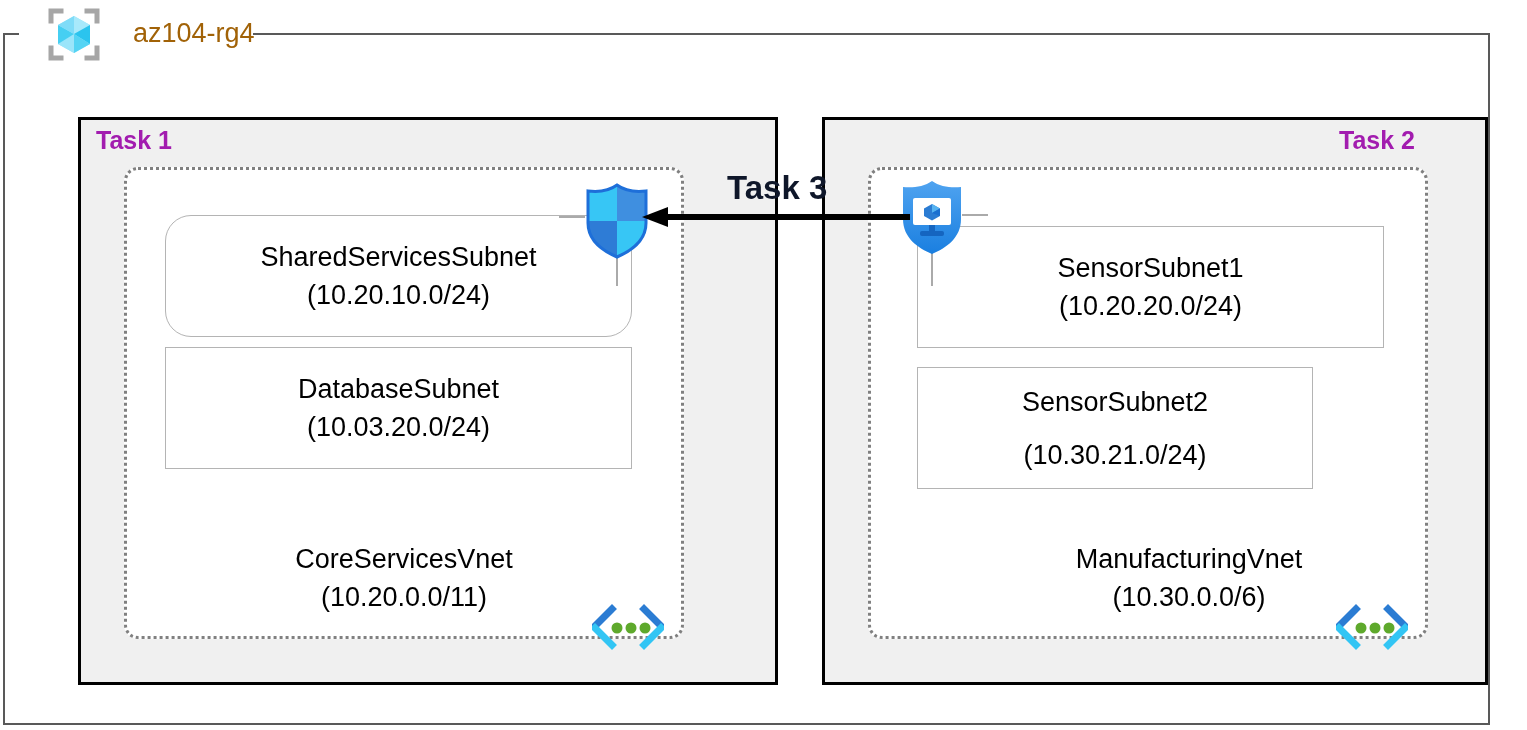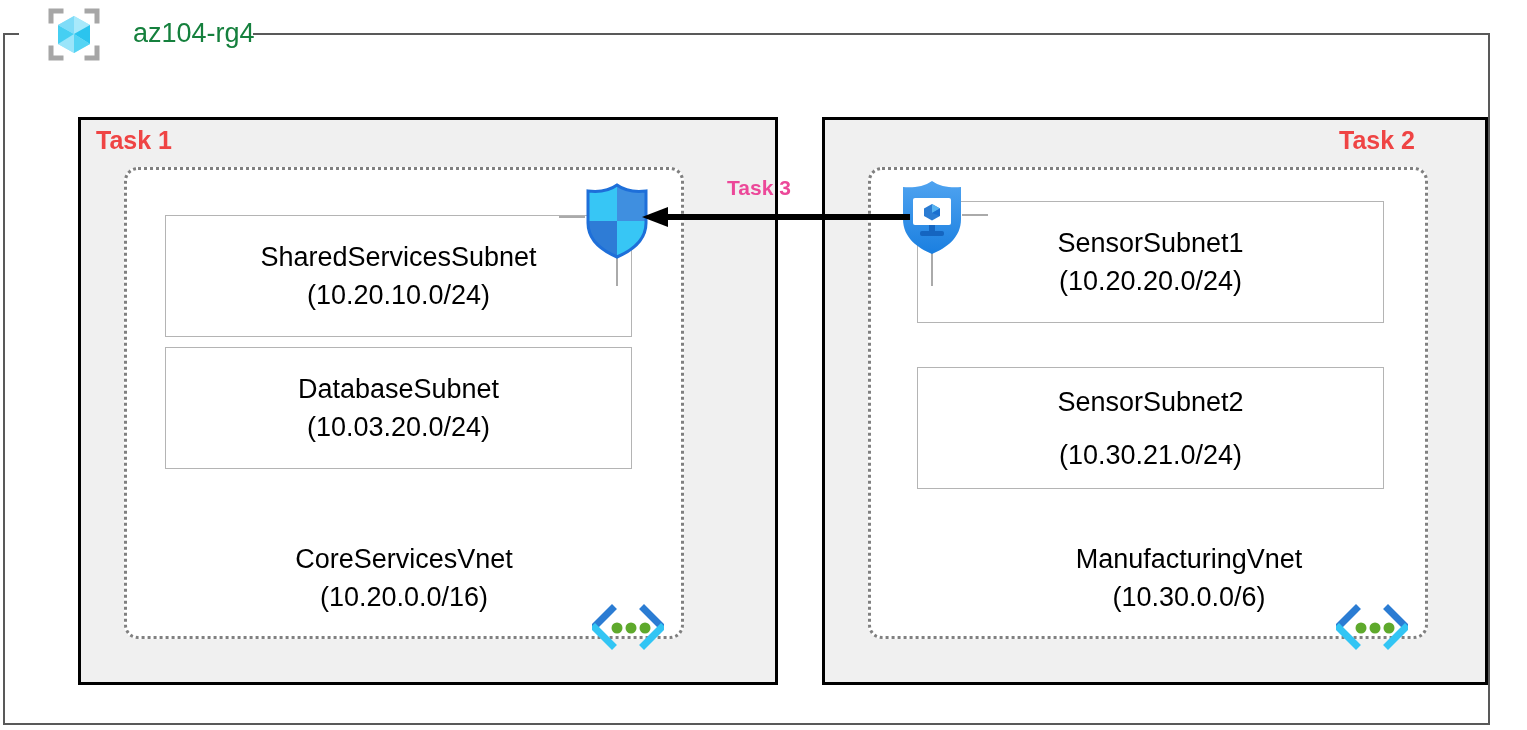--- a/index.html
+++ b/index.html
@@ -55,50 +55,50 @@
   
   .rg-icon {
     position: absolute;
     left: 45px; top: 7px;
     width: 58px; height: 55px;
   }
   .rg-title {
     position: absolute;
     left: 133px; top: 12px;
     font-size: 27px;
-    color: #15803d;
+    color: #a16207;
     white-space: nowrap;
     line-height: 42px;
   }
 
   
   .task-box {
     position: absolute;
     background: #f0f0f0;
     border: 3px solid #000000;
     box-sizing: border-box;
   }
   #task-box-1 { left: 78px;  top: 117px; width: 700px; height: 568px; }
   #task-box-2 { left: 822px; top: 117px; width: 666px; height: 568px; }
 
   .task-label {
     position: absolute;
     font-size: 25px;
     font-weight: bold;
-    color: #ef4444;
+    color: #a21caf;
     white-space: nowrap;
     line-height: 30px;
   }
   #task-label-1 { left: 96px;  top: 125px; }
   #task-label-2 { left: 1339px; top: 125px; text-align: right; }
   #task-label-3 {
     left: 727px; top: 173px;
-    font-size: 21px;
+    font-size: 33px;
     font-weight: bold;
-    color: #ec4899;
+    color: #0f172a;
     z-index: 40;
   }
 
   
   .vnet-box {
     position: absolute;
     background: #ffffff;
     border: 3px dotted #808080;
     border-radius: 14px;
     box-sizing: border-box;
@@ -110,24 +110,24 @@
   .subnet-box {
     position: absolute;
     background: #ffffff;
     border: 1px solid #b4b4b4;
     box-sizing: border-box;
     display: flex;
     flex-direction: column;
     align-items: center;
     justify-content: center;
   }
-  #subnet-box-1 { left: 165px; top: 215px; width: 467px; height: 122px; }
+  #subnet-box-1 { left: 165px; top: 215px; width: 467px; height: 122px; border-radius: 26px; }
   #subnet-box-2 { left: 165px; top: 347px; width: 467px; height: 122px; }
-  #subnet-box-3 { left: 917px; top: 201px; width: 467px; height: 122px; }
-  #subnet-box-4 { left: 917px; top: 367px; width: 467px; height: 122px; gap: 15px; }
+  #subnet-box-3 { left: 917px; top: 226px; width: 467px; height: 122px; }
+  #subnet-box-4 { left: 917px; top: 367px; width: 396px; height: 122px; gap: 15px; }
 
   .subnet-name, .subnet-cidr, .vnet-name, .vnet-cidr {
     font-size: 27px;
     color: #000000;
     line-height: 38px;
     white-space: nowrap;
     text-align: center;
   }
 
   
@@ -211,21 +211,21 @@
     <div class="subnet-cidr">(10.20.10.0/24)</div>
   </div>
 
   <div class="subnet-box" id="subnet-box-2">
     <div class="subnet-name">DatabaseSubnet</div>
     <div class="subnet-cidr">(10.03.20.0/24)</div>
   </div>
 
   <div class="vnet-caption" id="vnet-caption-1">
     <div class="vnet-name">CoreServicesVnet</div>
-    <div class="vnet-cidr">(10.20.0.0/16)</div>
+    <div class="vnet-cidr">(10.20.0.0/11)</div>
   </div>
 
   <div class="vnet-icon" id="vnet-icon-1">
     <svg width="72" height="48" viewBox="0 0 72 48" xmlns="http://www.w3.org/2000/svg">
       <path d="M20 5 L3 22" stroke="#2B7CD3" stroke-width="7" stroke-linecap="square"></path>
       <path d="M3 24 L20 41" stroke="#32C5F4" stroke-width="7" stroke-linecap="square"></path>
       <path d="M52 5 L69 22" stroke="#2B7CD3" stroke-width="7" stroke-linecap="square"></path>
       <path d="M69 24 L52 41" stroke="#32C5F4" stroke-width="7" stroke-linecap="square"></path>
       <circle cx="25" cy="24" r="5.5" fill="#5EA92C"></circle>
       <circle cx="39" cy="24" r="5.5" fill="#5EA92C"></circle>

